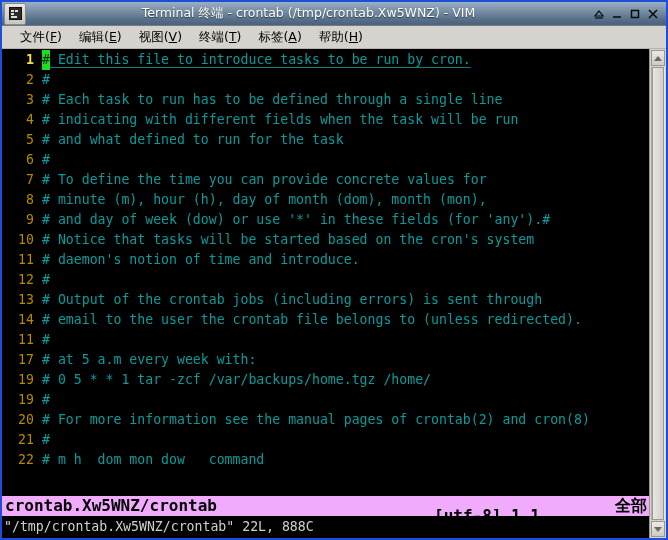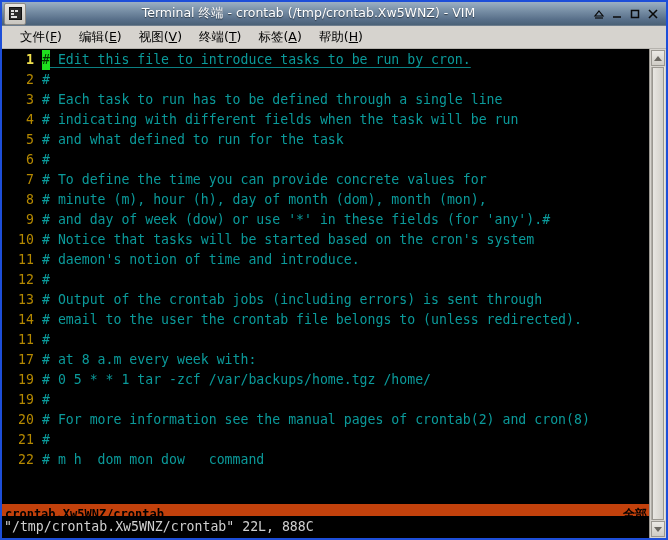--- a/index.html
+++ b/index.html
@@ -180,28 +180,28 @@
     background: #1fe01f;
     color: #003000;
     display: inline-block;
   }
 
   
   #statusline {
     position: absolute;
     left: 0;
     right: 0;
-    bottom: 14px;
+    bottom: 22px;
     height: 21px;
-    background: #c2410c;
+    background: #f0abfc;
     color: #000000;
     display: flex;
     align-items: center;
     font-family: "DejaVu Sans Mono", monospace;
-    font-size: 12px;
+    font-size: 16px;
     font-weight: bold;
     box-sizing: border-box;
     border-top: 1px solid #000;
   }
   #st-file { padding-left: 3px; white-space: pre; }
   #st-mid {
     position: absolute;
     left: 432px;
     white-space: pre;
     margin-top: 20px;
@@ -330,21 +330,21 @@
           <div class="vline"><span class="lnum">6</span><span class="ltext">#</span></div>
           <div class="vline"><span class="lnum">7</span><span class="ltext"># To define the time you can provide concrete values for</span></div>
           <div class="vline"><span class="lnum">8</span><span class="ltext"># minute (m), hour (h), day of month (dom), month (mon),</span></div>
           <div class="vline"><span class="lnum">9</span><span class="ltext"># and day of week (dow) or use '*' in these fields (for 'any').#</span></div>
           <div class="vline"><span class="lnum">10</span><span class="ltext"># Notice that tasks will be started based on the cron's system</span></div>
           <div class="vline"><span class="lnum">11</span><span class="ltext"># daemon's notion of time and introduce.</span></div>
           <div class="vline"><span class="lnum">12</span><span class="ltext">#</span></div>
           <div class="vline"><span class="lnum">13</span><span class="ltext"># Output of the crontab jobs (including errors) is sent through</span></div>
           <div class="vline"><span class="lnum">14</span><span class="ltext"># email to the user the crontab file belongs to (unless redirected).</span></div>
           <div class="vline"><span class="lnum">11</span><span class="ltext">#</span></div>
-          <div class="vline"><span class="lnum">17</span><span class="ltext"># at 8 a.m every week with:</span></div>
+          <div class="vline"><span class="lnum">17</span><span class="ltext"># at 5 a.m every week with:</span></div>
           <div class="vline"><span class="lnum">19</span><span class="ltext"># 0 5 * * 1 tar -zcf /var/backups/home.tgz /home/</span></div>
           <div class="vline"><span class="lnum">19</span><span class="ltext">#</span></div>
           <div class="vline"><span class="lnum">20</span><span class="ltext"># For more information see the manual pages of crontab(2) and cron(8)</span></div>
           <div class="vline"><span class="lnum">21</span><span class="ltext">#</span></div>
           <div class="vline"><span class="lnum">22</span><span class="ltext"># m h  dom mon dow   command</span></div>
         </div>
 
       <div id="statusline">
         <span id="st-file">crontab.Xw5WNZ/crontab</span>
         <span id="st-mid">[utf-8] 1,1</span>

